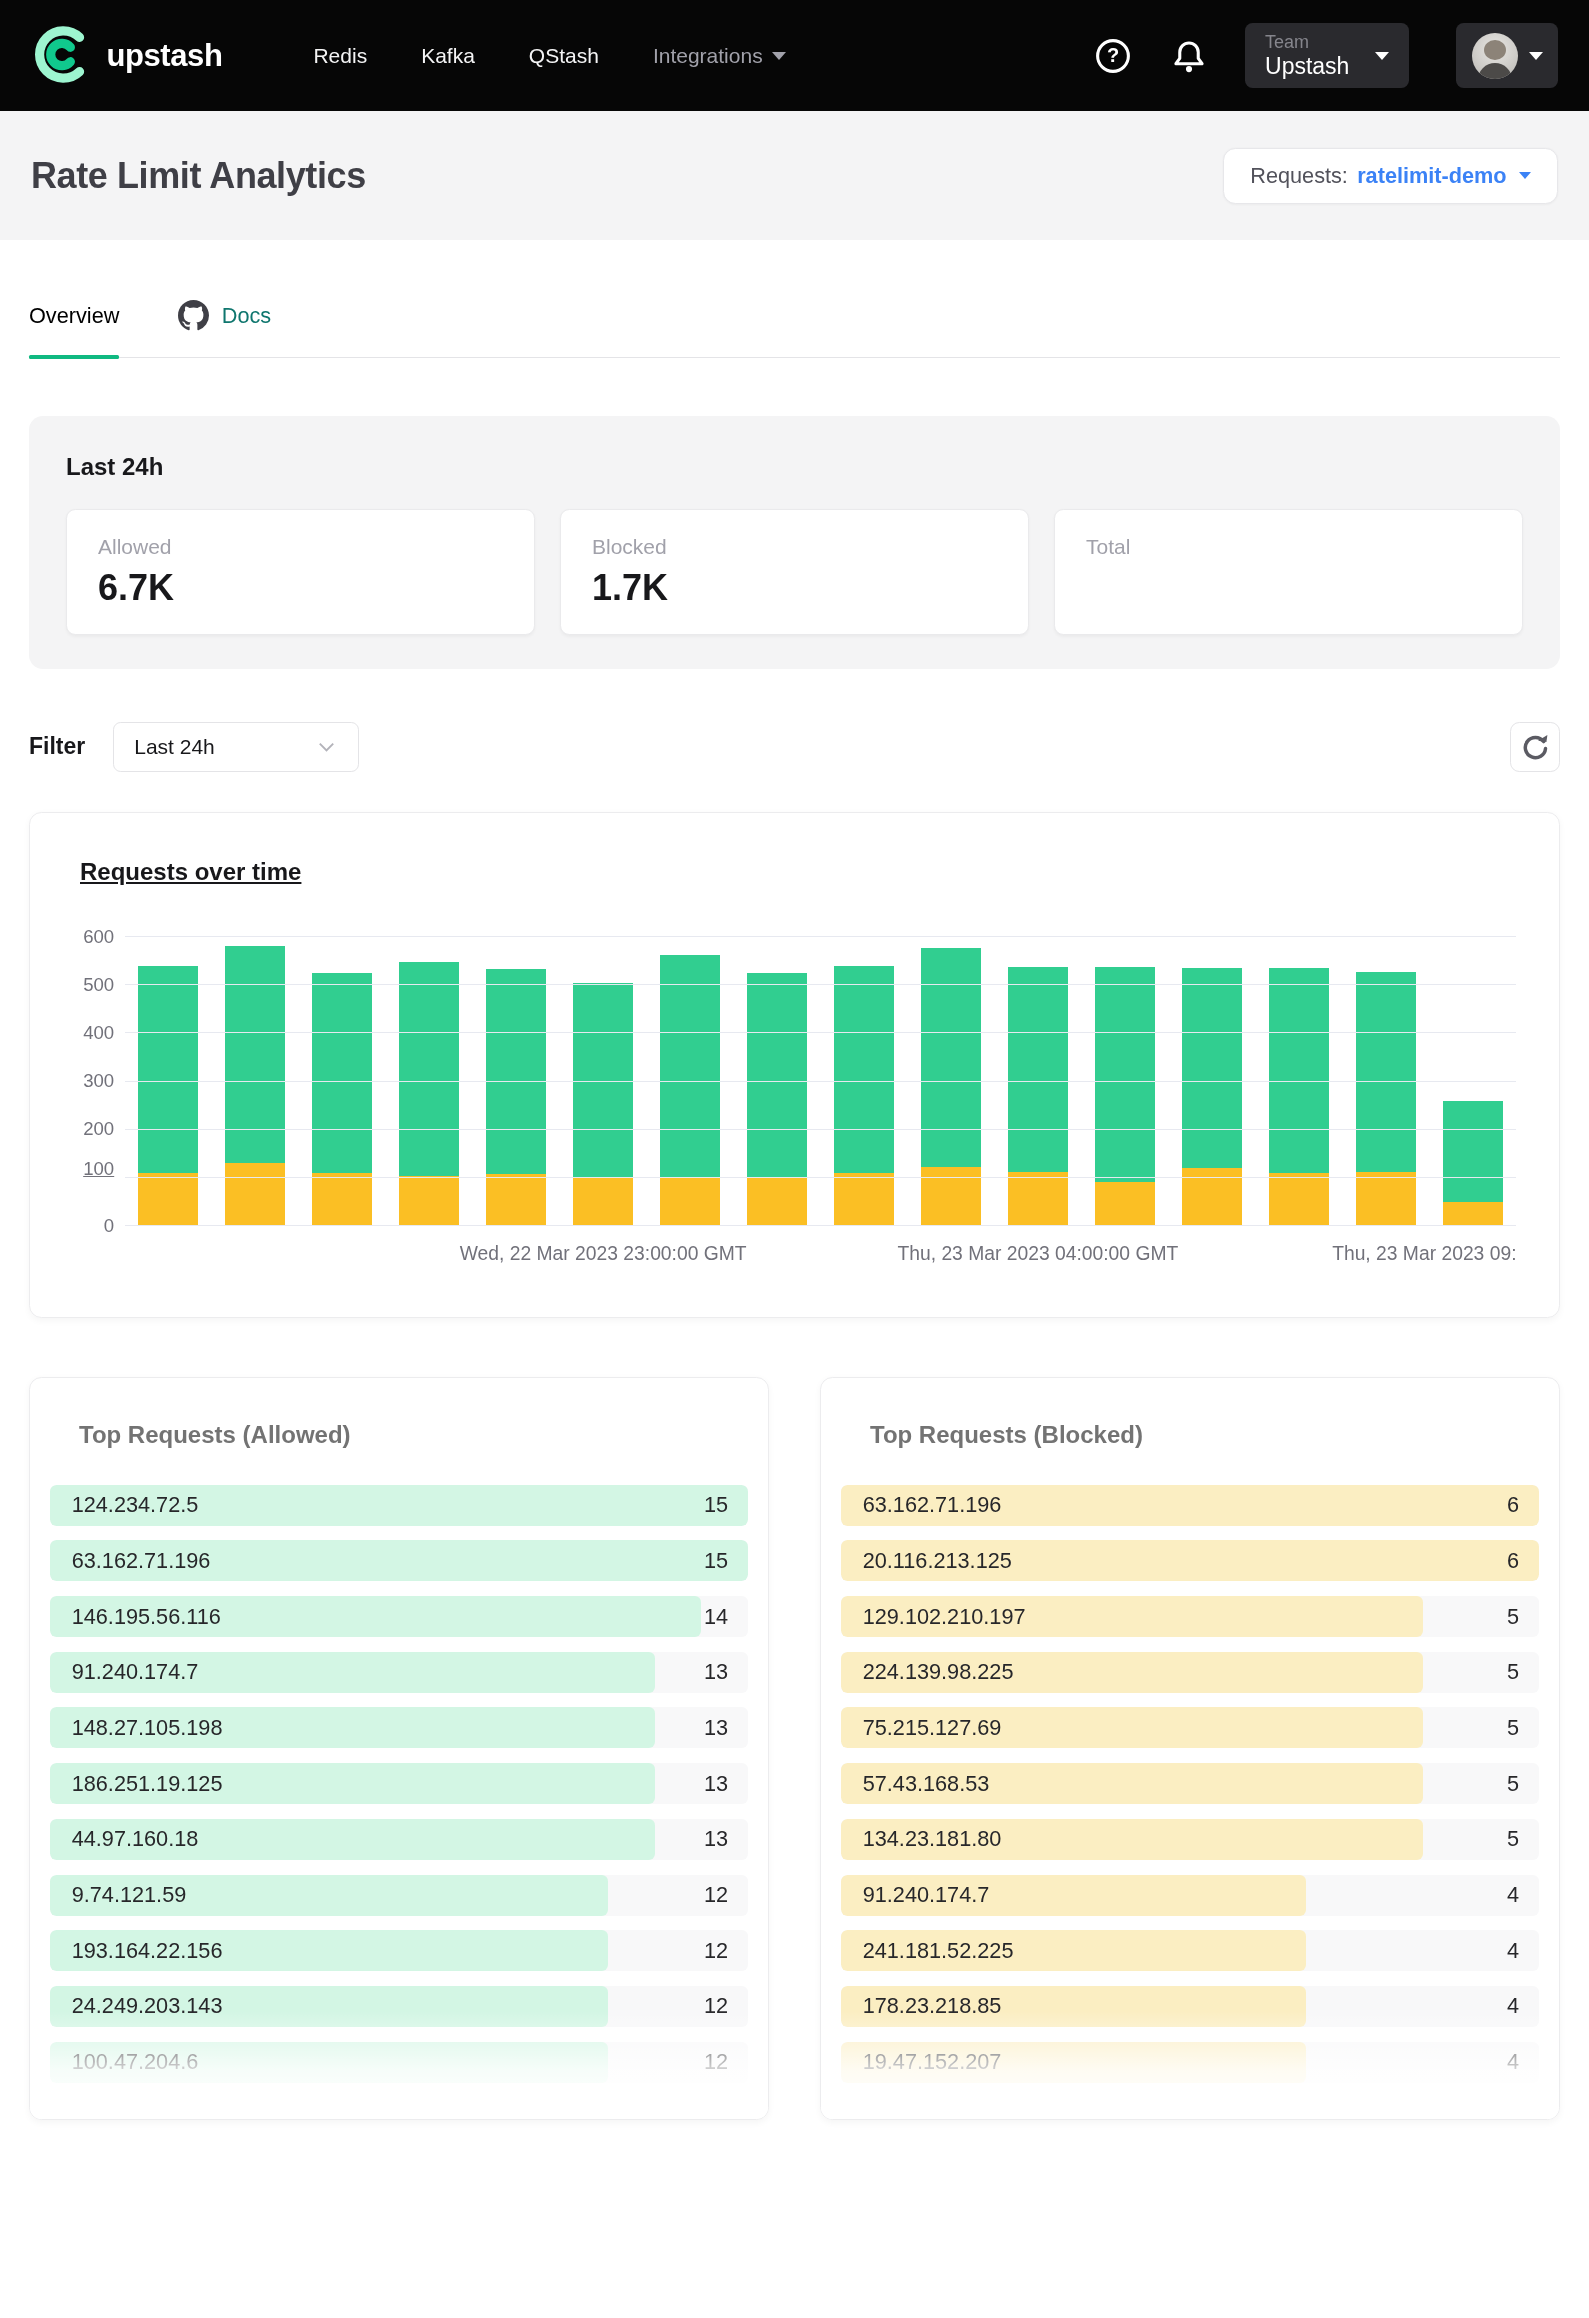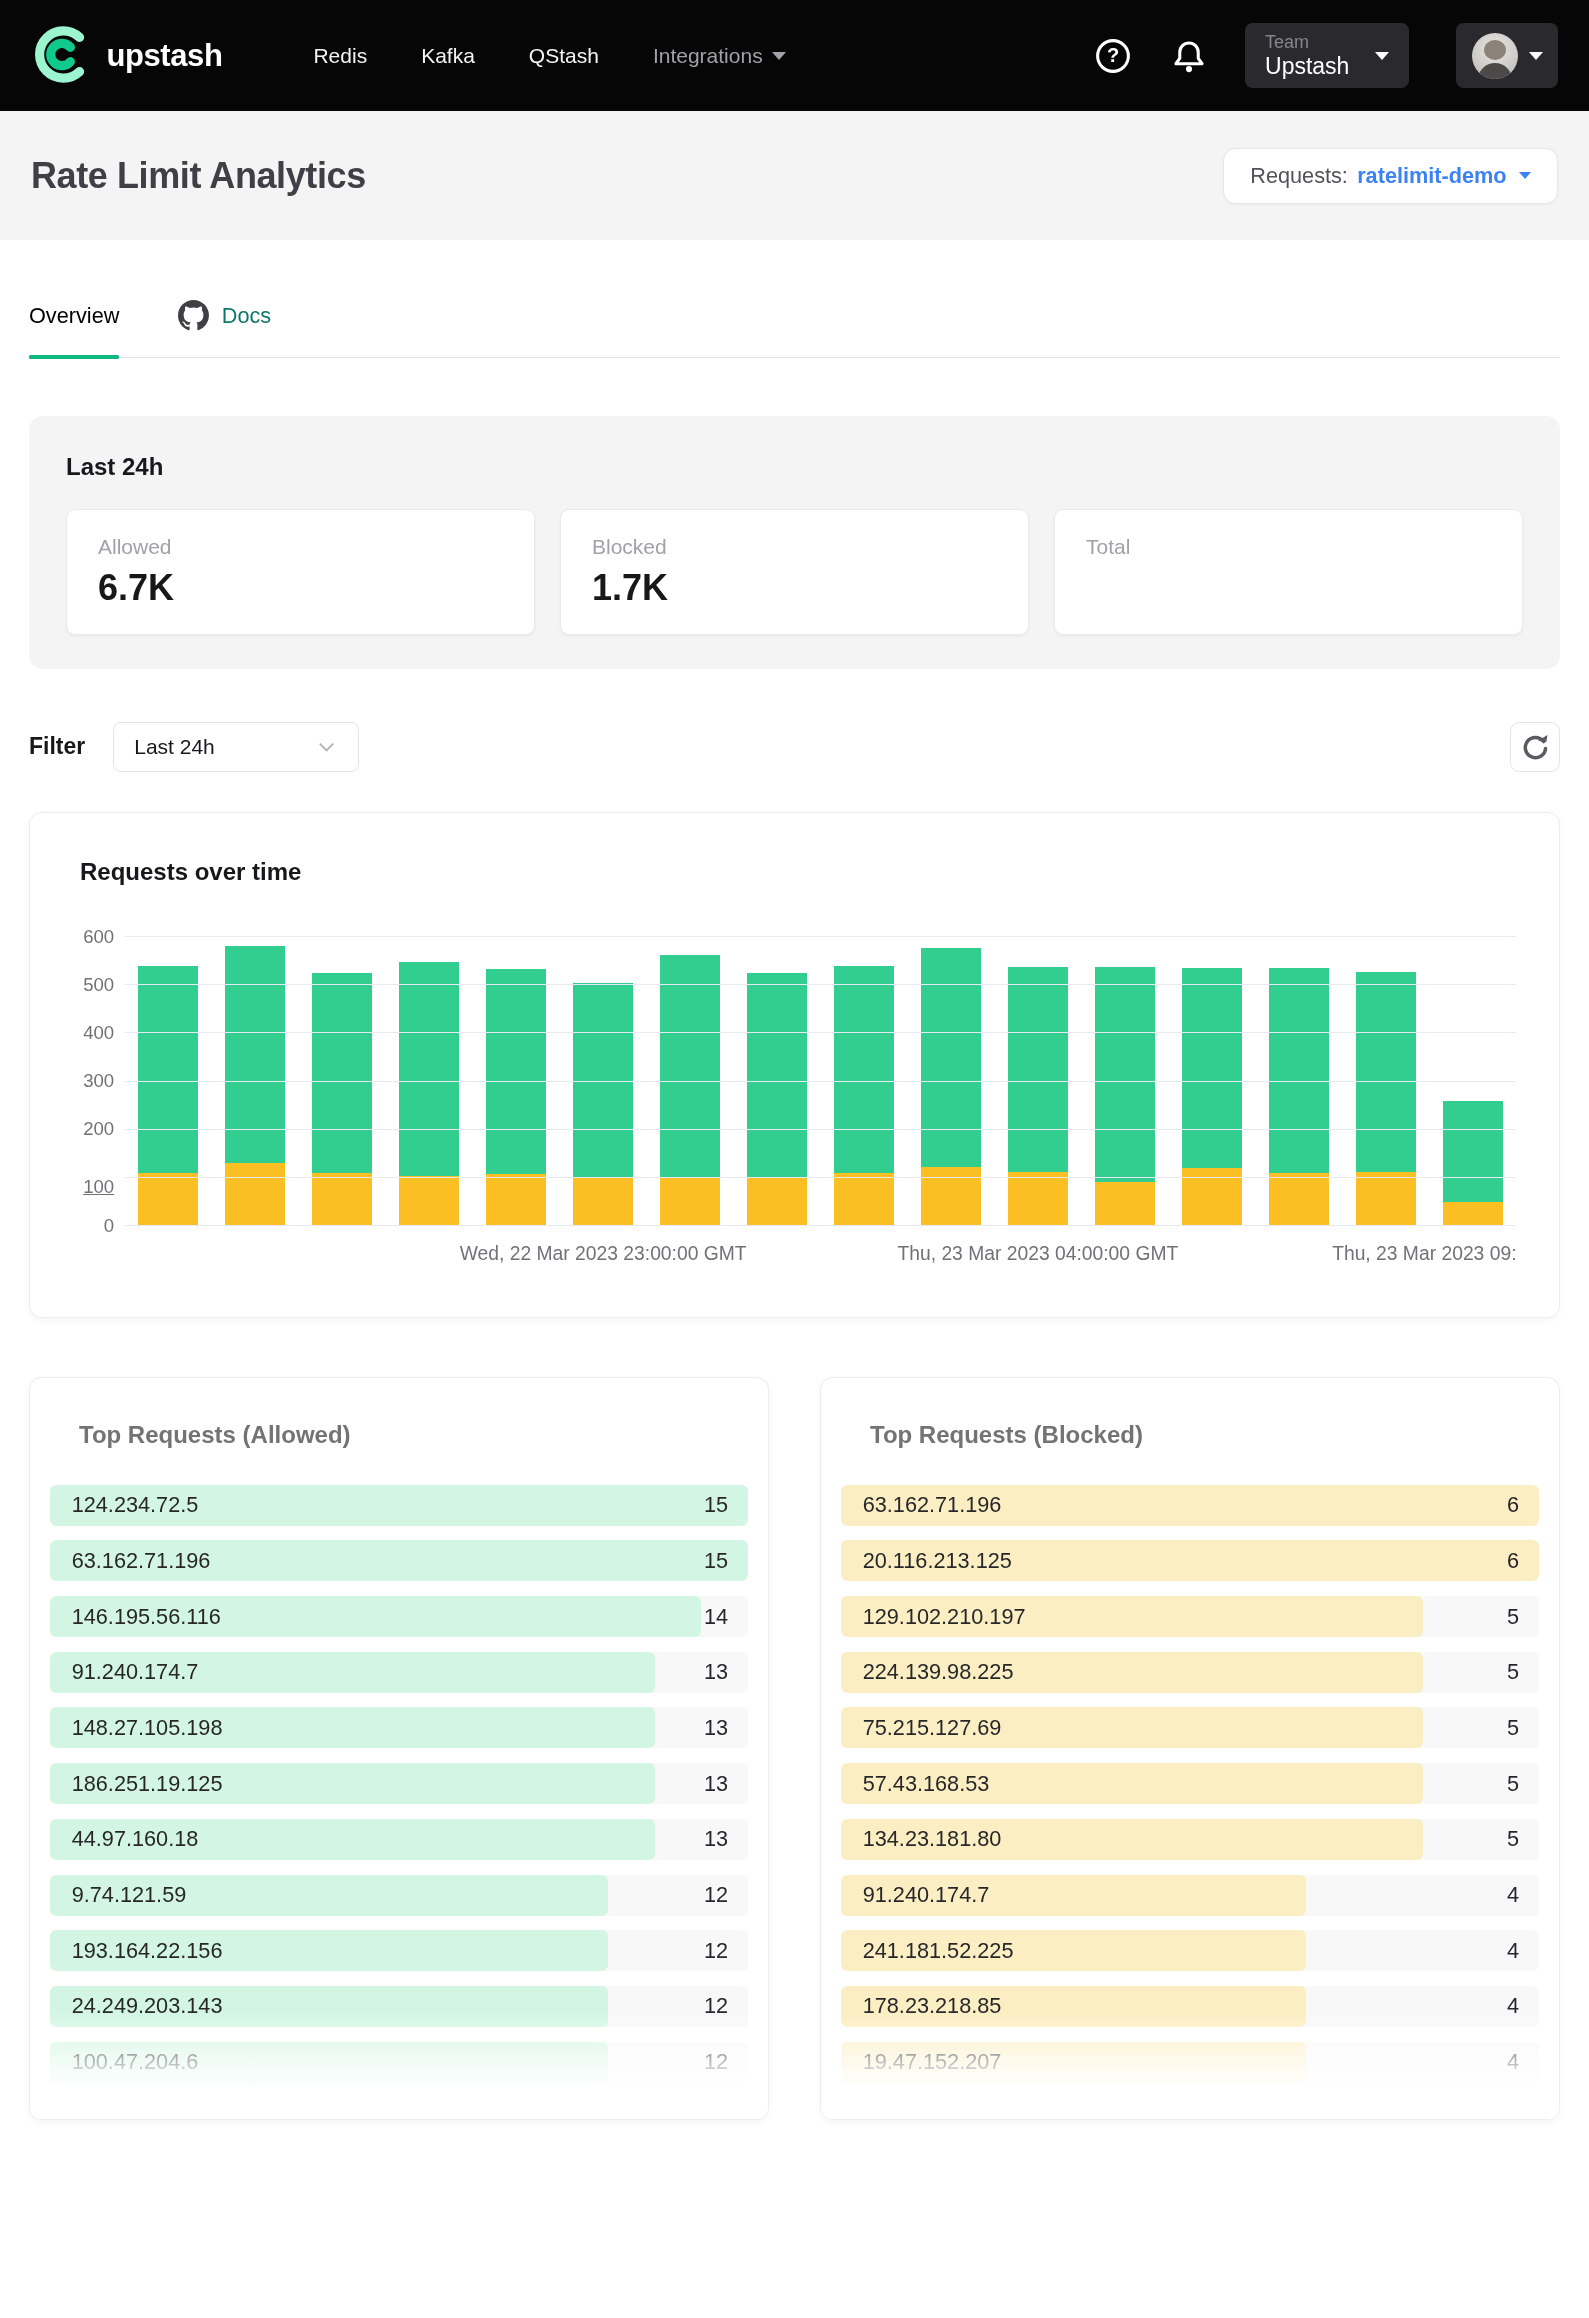--- a/index.html
+++ b/index.html
@@ -51,21 +51,21 @@
 
   
   .filter-row { margin-top:53px; display:flex; align-items:center; }
   .filter-label { font-size:23px; font-weight:700; color:#18181b; margin-right:28px; }
   .select { width:246px; height:50px; background:#fff; border:1.5px solid #e4e4e7; border-radius:7.7px; display:flex; align-items:center; padding:0 20px; font-size:21px; color:#18181b; cursor:pointer; }
   .select svg { margin-left:auto; }
   .refresh-btn { margin-left:auto; width:50px; height:50px; background:#fff; border:1.5px solid #e4e4e7; border-radius:9.3px; display:flex; align-items:center; justify-content:center; cursor:pointer; }
 
   
   .chart-card { margin-top:40px; border:1.5px solid #ececee; border-radius:12.4px; box-shadow:0 2.3px 7.7px rgba(0,0,0,0.04); padding:45px 43px 31px 50px; height:506px; }
-  .chart-title { font-size:24px; font-weight:700; color:#18181b; }
+  .chart-title { font-size:24px; font-weight:700; color:#18181b;text-decoration:underline; }
   .chart-wrap { display:flex; margin-top:51px; }
   .y-axis { width:45px; position:relative; height:289px; flex:none; }
   .y-tick { position:absolute; right:10.8px; transform:translateY(-50%); font-size:18.6px; color:#71717a; }
   .plot { flex:1; position:relative; height:289px; }
   .gridline { position:absolute; left:0; right:0; height:1.5px; background:#e7e9f0; }
   .bars { position:absolute; left:0; right:0; top:0; bottom:0; display:flex; align-items:flex-end; }
   .bar-slot { flex:1; height:100%; display:flex; align-items:flex-end; justify-content:center; }
   .bar { width:60px; display:flex; flex-direction:column; justify-content:flex-end; }
   .seg { width:100%; }
   .x-axis { position:relative; height:37px; margin-left:45px; margin-top:12.4px; overflow:hidden; }
@@ -201,21 +201,21 @@
 
   <section class="chart-card">
     <div class="chart-title">Requests over time</div>
     <div class="chart-wrap">
       <div class="y-axis">
           <span class="y-tick" style="top: 0px;">600</span>
           <span class="y-tick" style="top: 48px;">500</span>
           <span class="y-tick" style="top: 96px;">400</span>
           <span class="y-tick" style="top: 144px;">300</span>
           <span class="y-tick" style="top: 192px;">200</span>
-          <span class="y-tick" style="top: 250px; text-decoration: underline;">100</span>
+          <span class="y-tick" style="top: 232px; text-decoration: underline;">100</span>
           <span class="y-tick" style="top: 289px;">0</span>
         </div>
       <div class="plot">
         <div class="bars">
             <div class="bar-slot">
               <div class="bar">
                 <div class="seg" style="height: 207px; background: rgb(49, 206, 144);"></div>
                 <div class="seg" style="height: 53px; background: rgb(251, 191, 36);"></div>
               </div>
             </div>

